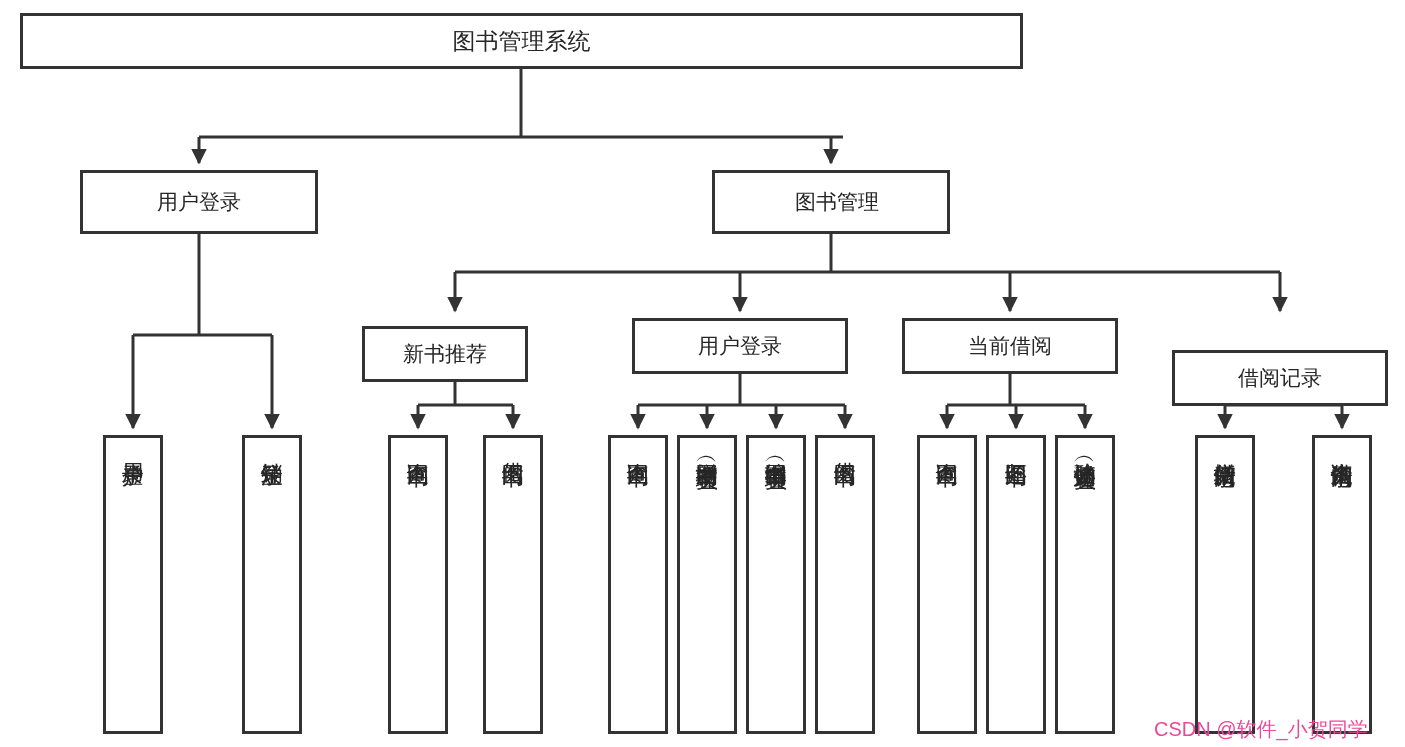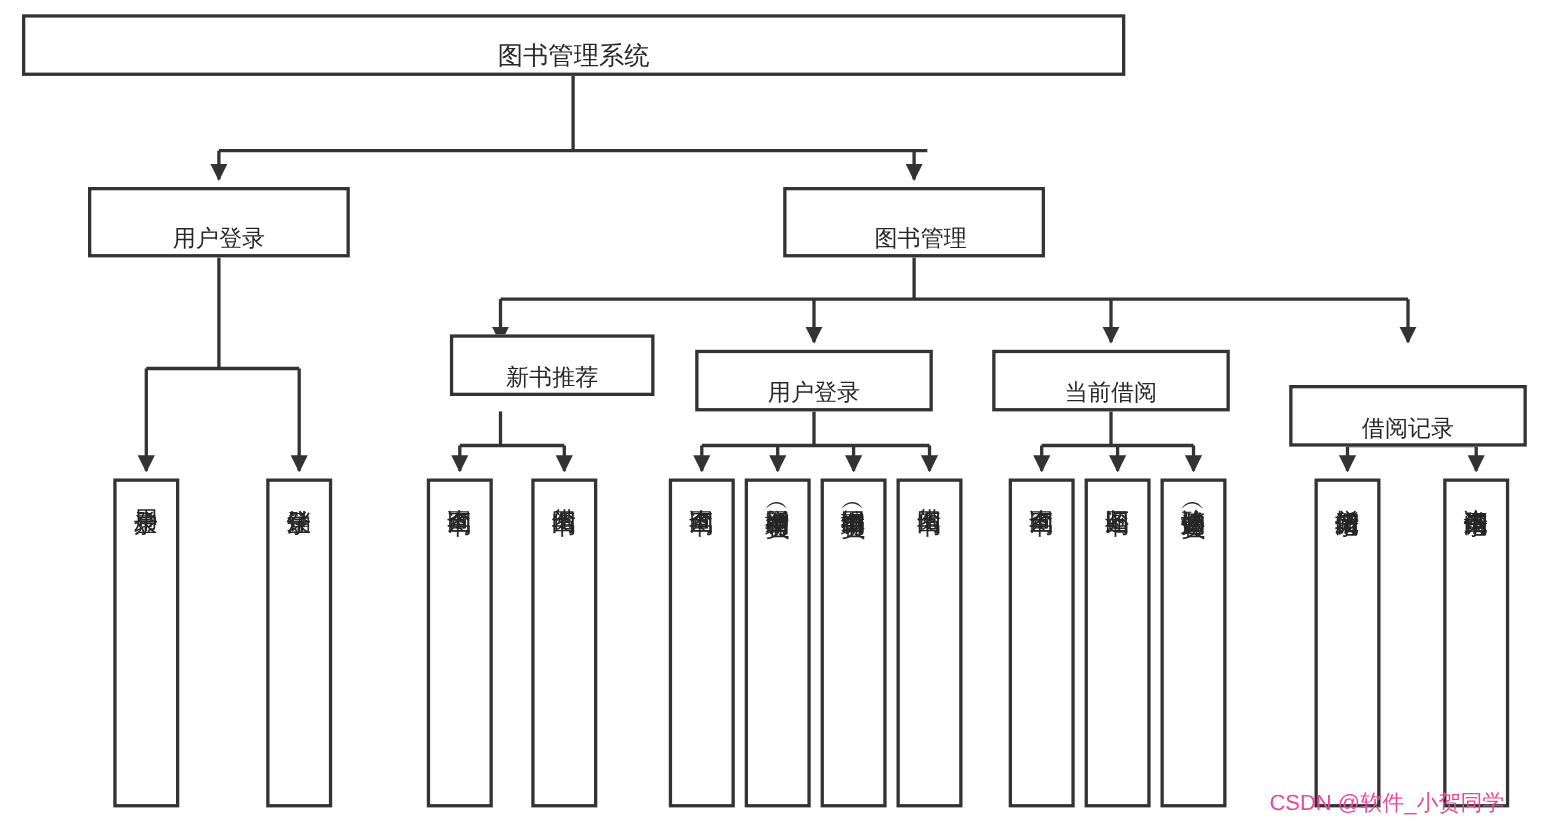--- a/index.html
+++ b/index.html
@@ -11,21 +11,21 @@
   }
   #canvas{position:relative;width:1405px;height:747px;}
   svg#wires{position:absolute;left:0;top:0;width:1405px;height:747px;}
 
   .node{
     position:absolute;
     box-sizing:border-box;
     background:#ffffff;
     border:3px solid #333333;
     display:flex;
-    align-items:flex-end;
+    align-items:center;
     justify-content:center;
     color:#262626;
     z-index:2;
   }
   .node.root{font-size:23px;}
   .node.l1{font-size:21px;}
   .node.leaf{
     align-items:flex-start;
     justify-content:center;
     padding-top:7px;
@@ -108,21 +108,21 @@
     <span>图书管理系统</span>
   </div>
 
   <div class="node l1" style="left: 80px; top: 170px; width: 238px; height: 64px;">
     <span>用户登录</span>
   </div>
   <div class="node l1" style="left: 712px; top: 170px; width: 238px; height: 64px; padding-left: 12px;">
     <span>图书管理</span>
   </div>
 
-  <div class="node l1" style="left: 362px; top: 304px; width: 186px; height: 56px; margin-left: 47px;">
+  <div class="node l1" style="left: 362px; top: 326px; width: 166px; height: 56px;">
     <span>新书推荐</span>
   </div>
   <div class="node l1" style="left: 632px; top: 318px; width: 216px; height: 56px;">
     <span>用户登录</span>
   </div>
   <div class="node l1" style="left: 902px; top: 318px; width: 216px; height: 56px;">
     <span>当前借阅</span>
   </div>
   <div class="node l1" style="left: 1172px; top: 318px; width: 216px; height: 56px; margin-top: 32px;">
     <span>借阅记录</span>

